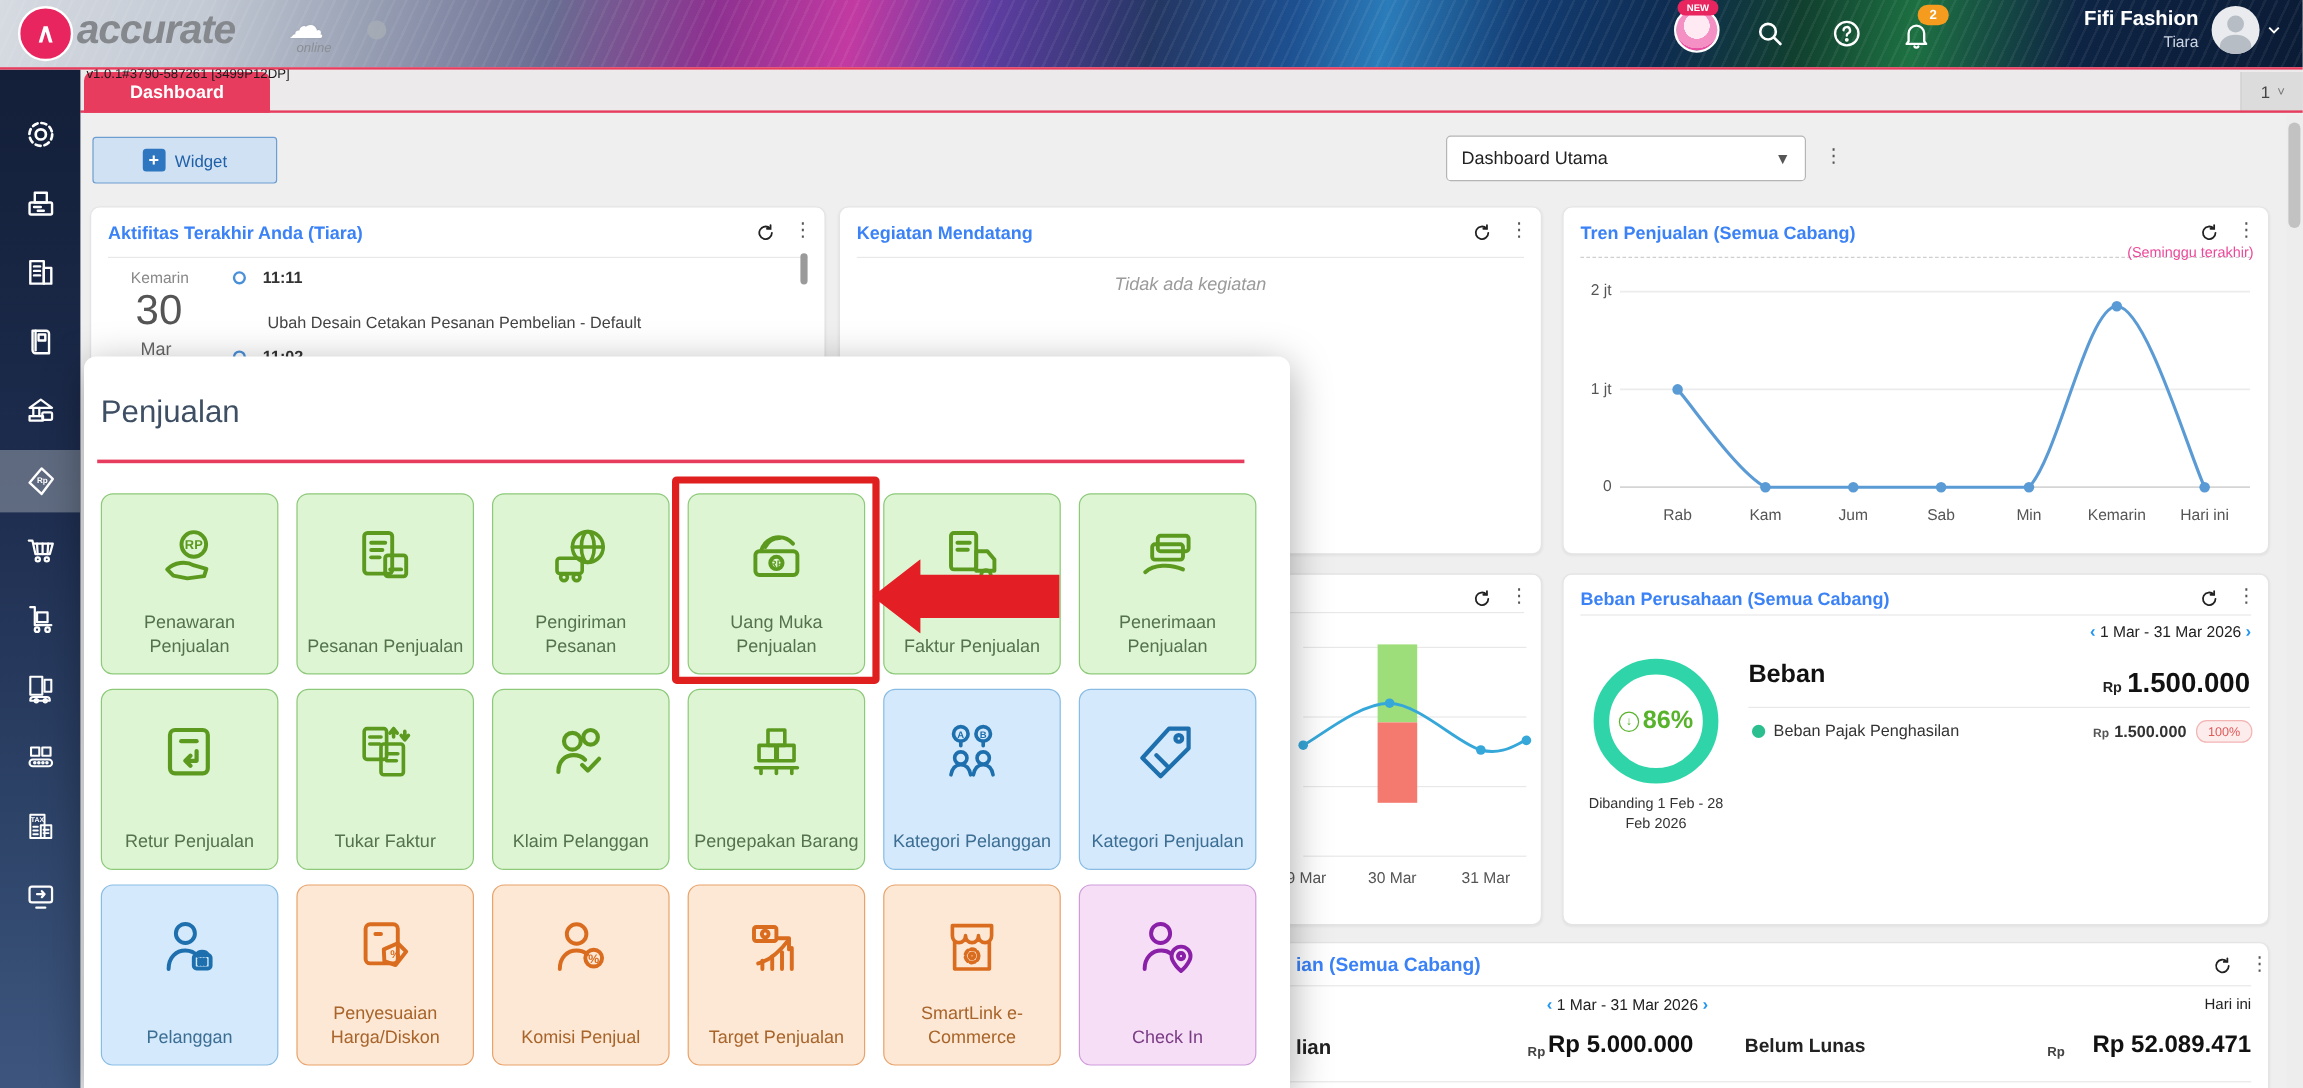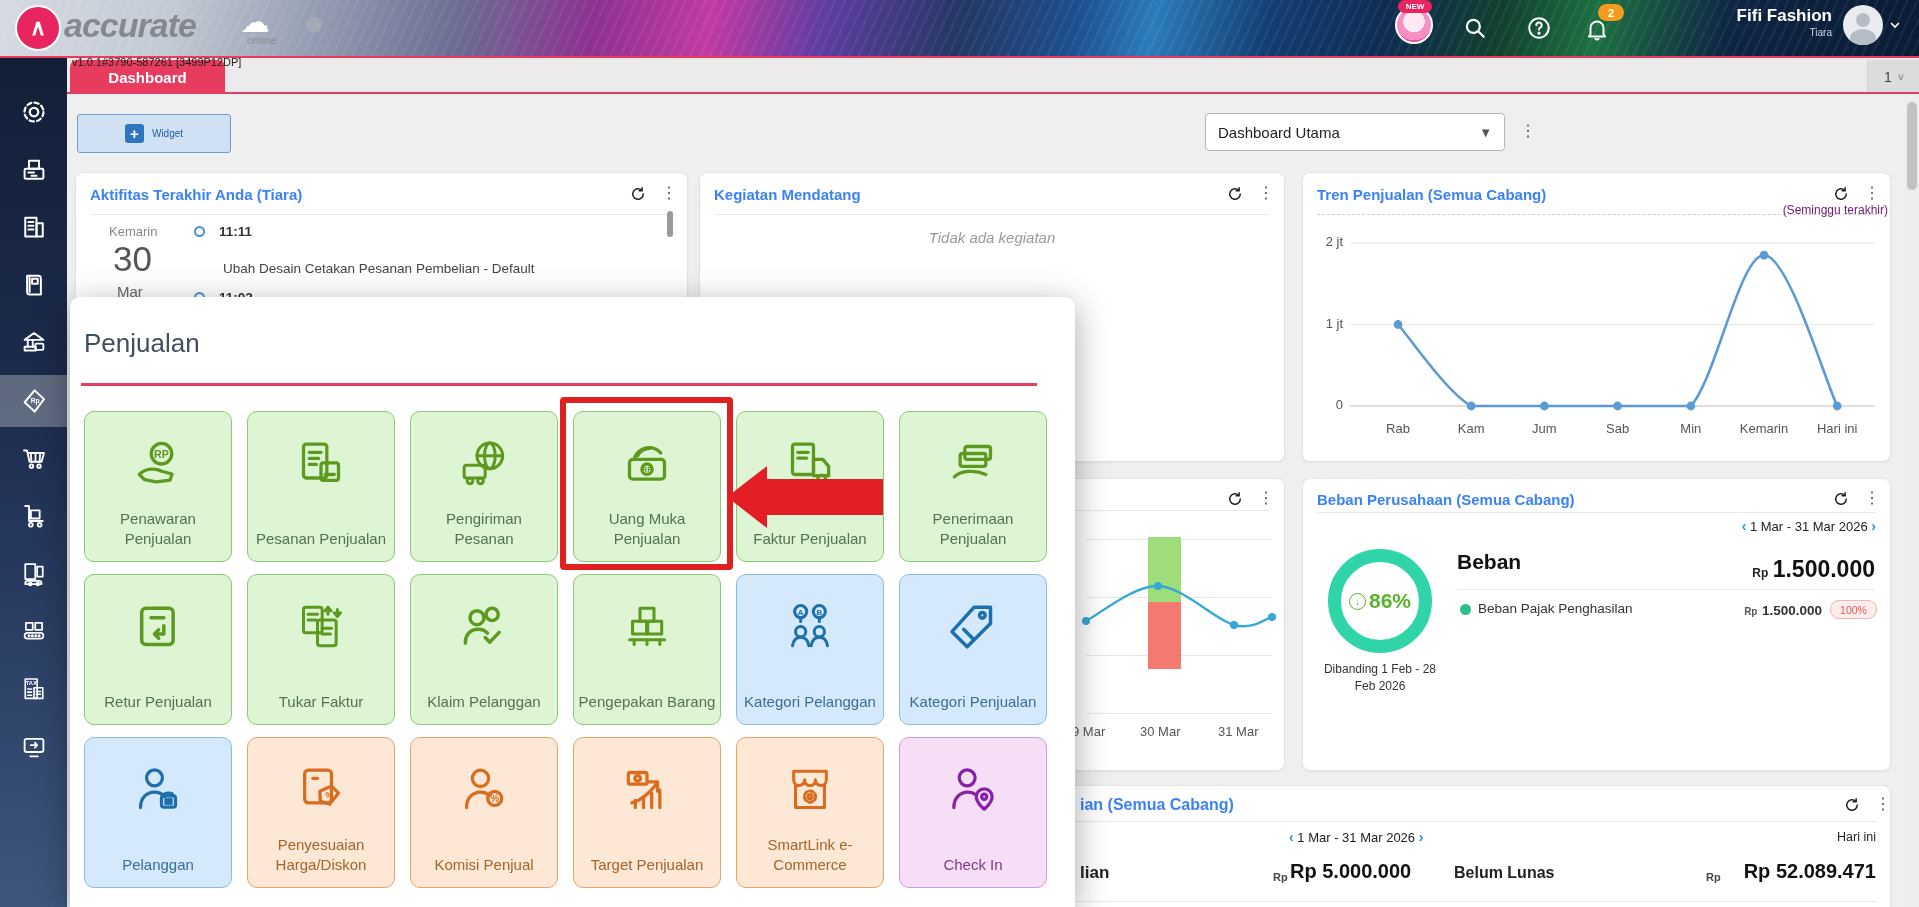--- a/index.html
+++ b/index.html
@@ -24,21 +24,21 @@
   .version{left:72px;top:56px;font-size:11px;color:#1a1a1a}
   .hdr-icon{width:26px;height:26px;color:#fff}
   .badge{background:#f59c1f;color:#fff;font-weight:bold;border-radius:9px;
       display:flex;align-items:center;justify-content:center}
   .new-pill{left:1398px;top:0;width:34px;height:13px;background:#e8255f;color:#fff;font-size:8px;
       font-weight:bold;border-radius:7px;display:flex;align-items:center;justify-content:center;z-index:33}
   .new-avatar{left:1395px;top:6px;width:38px;height:38px;border-radius:50%;z-index:32;
       background:radial-gradient(circle at 50% 40%,#ffe9f3 0 40%,#f590c4 41% 70%,#e94fa0 71% 100%);
       border:2px solid #fff;box-sizing:border-box}
   .user-name{right:87px;top:6px;font-size:17px;font-weight:bold;color:#fff;text-align:right}
-  .user-branch{right:87px;top:27px;font-size:10px;color:#cdd5e4;text-align:left}
+  .user-branch{right:87px;top:27px;font-size:13px;color:#cdd5e4;text-align:left}
   .avatar{left:1843px;top:5px;width:40px;height:40px;border-radius:50%;background:#e9ebee;overflow:hidden}
   .avatar .head{position:absolute;left:13px;top:8px;width:14px;height:14px;border-radius:50%;background:#b7bdc5}
   .avatar .torso{position:absolute;left:7px;top:24px;width:26px;height:18px;border-radius:50% 50% 0 0;background:#b7bdc5}
 
   
   #tabstrip{left:67px;top:58px;width:1852px;height:36px;background:#eceaea;z-index:6}
   #tab-underline{left:67px;top:92px;width:1852px;height:2px;background:#e73c5e;z-index:7}
   .tab-active{left:70px;top:60px;width:155px;height:34px;background:#e73c5e;border-radius:7px 7px 0 0;
       color:#fff;font-weight:bold;font-size:15px;display:flex;align-items:center;justify-content:center;z-index:7}
   .win-counter{left:1867px;top:60px;width:52px;height:34px;background:#dcdcdc;border-left:1px solid #cfcfcf;
@@ -91,21 +91,21 @@
 
   
   .select-box{left:1205px;top:113px;width:300px;height:38px;background:#fff;border:1px solid #b5b5b5;
       border-radius:4px;display:flex;align-items:center;padding:0 12px;box-sizing:border-box;
       font-size:15px;color:#222;cursor:pointer;z-index:5}
   .select-box .sel-chev{margin-left:auto;color:#555;font-size:13px}
   #widget-btn{left:77px;top:114px;width:152px;height:37px;background:#cfe1f3;border:1px solid #6d9ed0;
       border-radius:3px;display:flex;align-items:center;justify-content:center;gap:8px;cursor:pointer;z-index:5}
   #widget-btn .plus{width:19px;height:19px;background:#2f76c0;color:#fff;border-radius:3px;
       display:flex;align-items:center;justify-content:center;font-size:15px;font-weight:bold}
-  #widget-btn .lbl{font-size:10px;color:#2060a8}
+  #widget-btn .lbl{font-size:14px;color:#2060a8}
   #page-scroll{left:1905px;top:96px;width:14px;height:811px;background:#ededed;z-index:20}
   #page-scroll .thumb{position:absolute;left:2px;top:6px;width:10px;height:88px;background:#c2c2c2;border-radius:5px}
 
   .donut{left:1328px;top:549px;width:104px;height:104px;border-radius:50%;border:13px solid #2fd5a8;
       box-sizing:border-box;display:flex;align-items:center;justify-content:center;gap:3px}
   .donut .pct{font-size:21px;font-weight:bold;color:#58b32c}
   .donut .dn{width:15px;height:15px;border:1.6px solid #58b32c;border-radius:50%;color:#58b32c;
       font-size:10px;display:flex;align-items:center;justify-content:center}
   .pill-badge{position:absolute;background:#fdecec;border:1px solid #f3b4b4;border-radius:9px;
       font-size:10.5px;color:#e05a5a;display:flex;align-items:center;justify-content:center}
@@ -343,21 +343,21 @@
 <div class="widget abs" style="left:1302px;top:172px;width:587px;height:288px">
   <div class="w-title" style="left:14px;top:13px">Tren Penjualan (Semua Cabang)</div>
   <div class="icon-btn" style="left:529px;top:12px">
     <svg viewBox="0 0 24 24" fill="none" stroke="currentColor" stroke-width="2" stroke-linecap="round">
         <path d="M19 12a7 7 0 1 1-2-4.9"></path>
         <path d="M17.5 3.5v4h-4"></path>
       </svg>
   </div>
   <div class="kebab" style="left:561px;top:11px">⋮</div>
   <div class="w-divider dashed" style="left:14px;top:41px;width:559px"></div>
-  <div class="abs" style="right:2px;top:30px;font-size:12px;color:#701a75">(Seminggu terakhir)</div>
+  <div class="abs" style="right:12px;top:30px;font-size:12px;color:#ec4899">(Seminggu terakhir)</div>
   <div id="tren-ylabels">
       <div class="y-label" style="left: 6px; top: 61px;">2 jt</div>
       <div class="y-label" style="left: 6px; top: 142.5px;">1 jt</div>
       <div class="y-label" style="left: 6px; top: 224px;">0</div>
     </div>
   <div class="abs" style="left:47px;top:66px;width:525px;height:171px">
     <svg id="tren-svg" viewBox="0 0 525 171" preserveAspectRatio="none" style="overflow:visible">
         <line x1="0" y1="4" x2="525" y2="4" stroke="#ececec" stroke-width="1.4"></line>
         <line x1="0" y1="85.5" x2="525" y2="85.5" stroke="#ececec" stroke-width="1.4"></line>
         <line x1="0" y1="167" x2="525" y2="167" stroke="#d5d5d5" stroke-width="1.4"></line>

